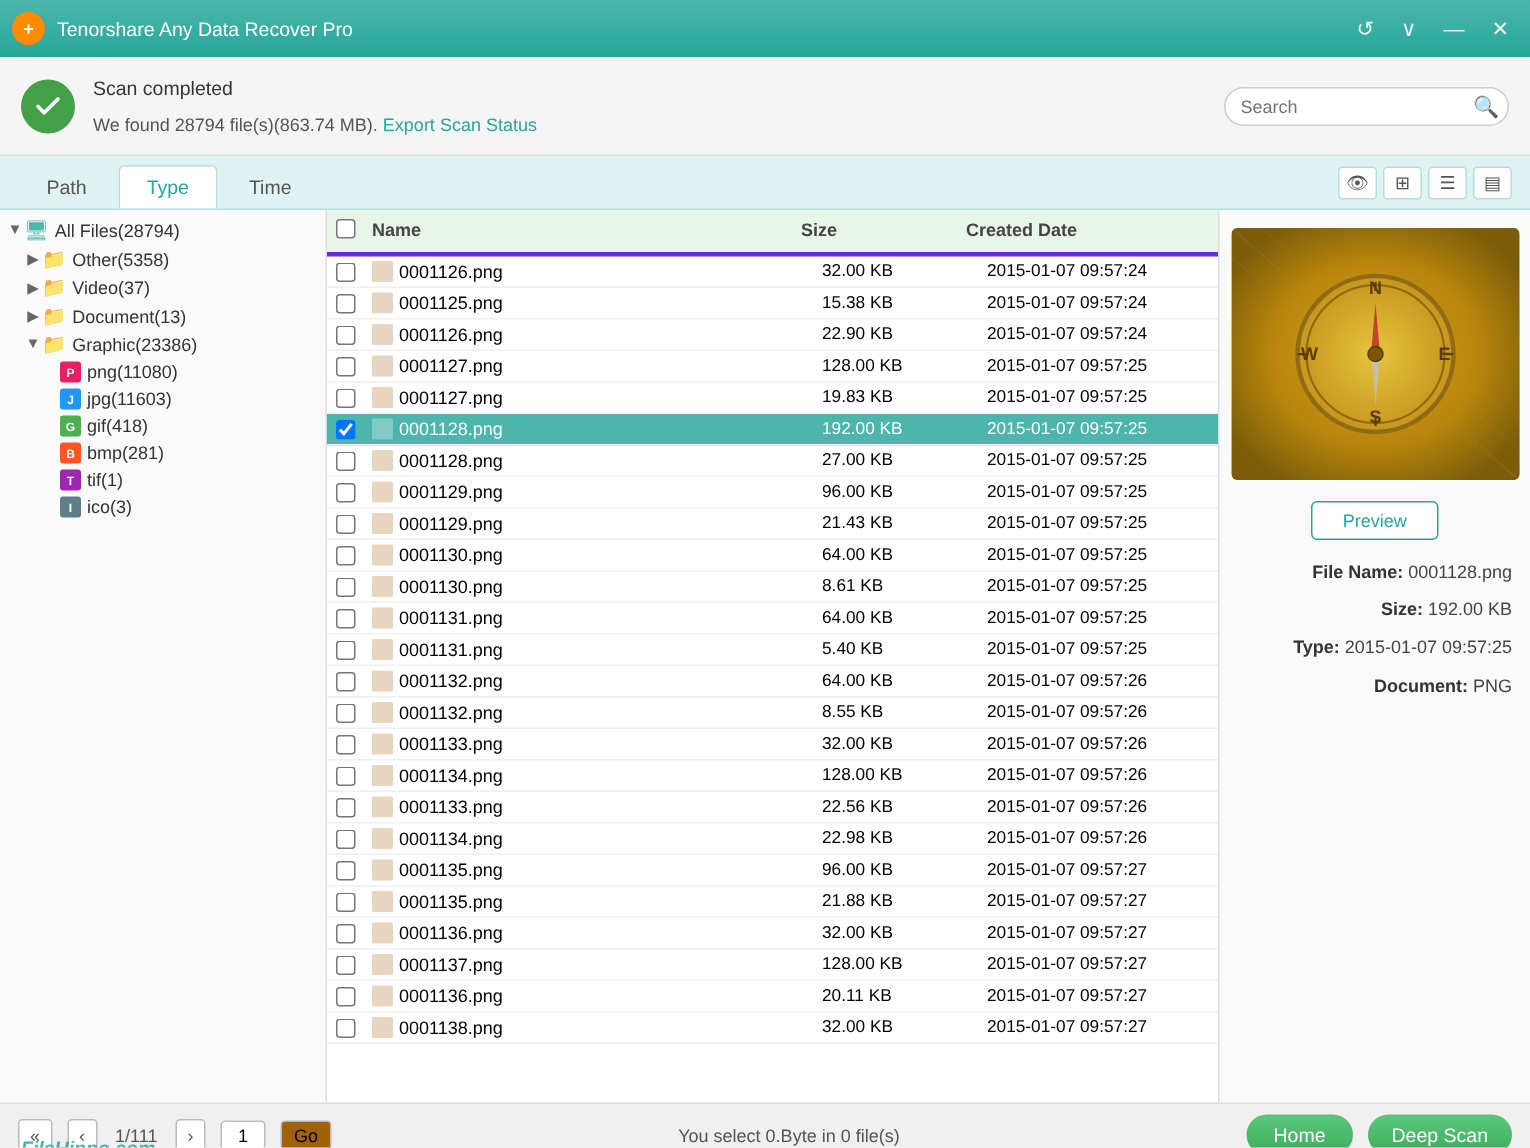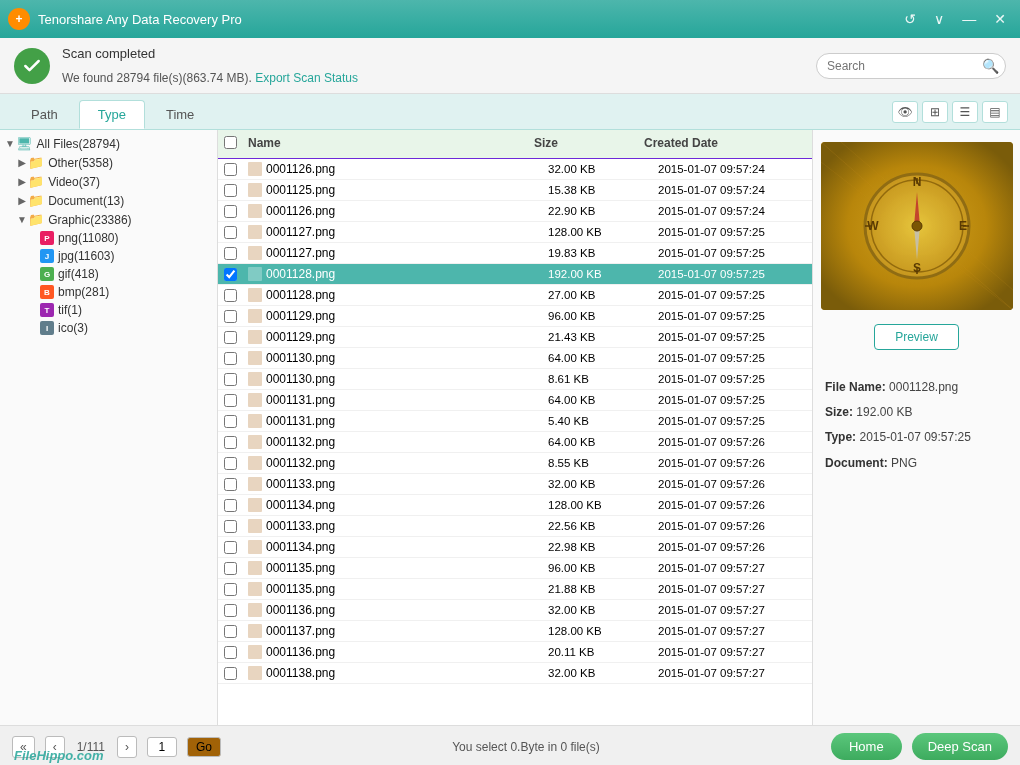--- a/index.html
+++ b/index.html
@@ -26,21 +26,21 @@
     .title-bar-title { flex: 1; font-size: 13px; color: white; }
     .title-bar-controls { display: flex; gap: 6px; align-items: center; }
     .title-bar-btn {
       color: white; cursor: pointer; font-size: 14px; padding: 2px 6px;
       background: none; border: none; opacity: 0.9;
     }
 
     
     .status-bar {
       background: #f5f5f5;
-      height: 56px;
+      height: 66px;
       display: flex;
       align-items: center;
       padding: 0 14px;
       border-bottom: 1px solid #ddd;
       gap: 12px;
     }
     .status-icon {
       width: 36px; height: 36px;
       background: #43a047;
       border-radius: 50%;
@@ -139,21 +139,21 @@
     .file-list-panel {
       flex: 1;
       display: flex;
       flex-direction: column;
       overflow: hidden;
     }
     .file-list-header {
       display: grid;
       grid-template-columns: 24px 1fr 110px 160px 14px;
       background: #e8f5e9;
-      border-bottom: 1px solid #6d28d9;
+      border-bottom: 3px solid #6d28d9;
       padding: 4px 0;
       font-weight: 600;
       color: #444;
       flex-shrink: 0;
     }
     .file-list-header div { padding: 2px 6px; }
     .file-list-body {
       overflow-y: scroll;
       flex: 1;
     }
@@ -198,21 +198,21 @@
     .preview-btn {
       margin-top: 14px;
       padding: 5px 20px;
       border: 1.5px solid #26a69a;
       border-radius: 4px;
       background: white;
       color: #26a69a;
       cursor: pointer;
       font-size: 12px;
     }
-    .file-info { margin-top: 28px; width: 100%; padding: 0 4px; }
+    .file-info { margin-top: 12px; width: 100%; padding: 0 4px; text-align: right; }
     .file-info-row { margin-bottom: 6px; font-size: 12px; color: #444; line-height: 1.6; }
     .file-info-label { font-weight: 600; color: #333; }
 
     
     .bottom-bar {
       height: 42px;
       background: #f0f0f0;
       border-top: 1px solid #ddd;
       display: flex;
       align-items: center;
@@ -297,21 +297,21 @@
       width: 100%; height: 100%;
     }
   </style>
 </head>
 <body>
 
 <div class="title-bar">
   <div class="title-bar-logo">
     <span>+</span>
   </div>
-  <span class="title-bar-title">Tenorshare Any Data Recovery Pro</span>
+  <span class="title-bar-title">Tenorshare Any Data Recover Pro</span>
   <div class="title-bar-controls">
     <button class="title-bar-btn">↺</button>
     <button class="title-bar-btn">∨</button>
     <button class="title-bar-btn">—</button>
     <button class="title-bar-btn">✕</button>
   </div>
 </div>
 
 <div class="status-bar">
   <div class="status-icon">

